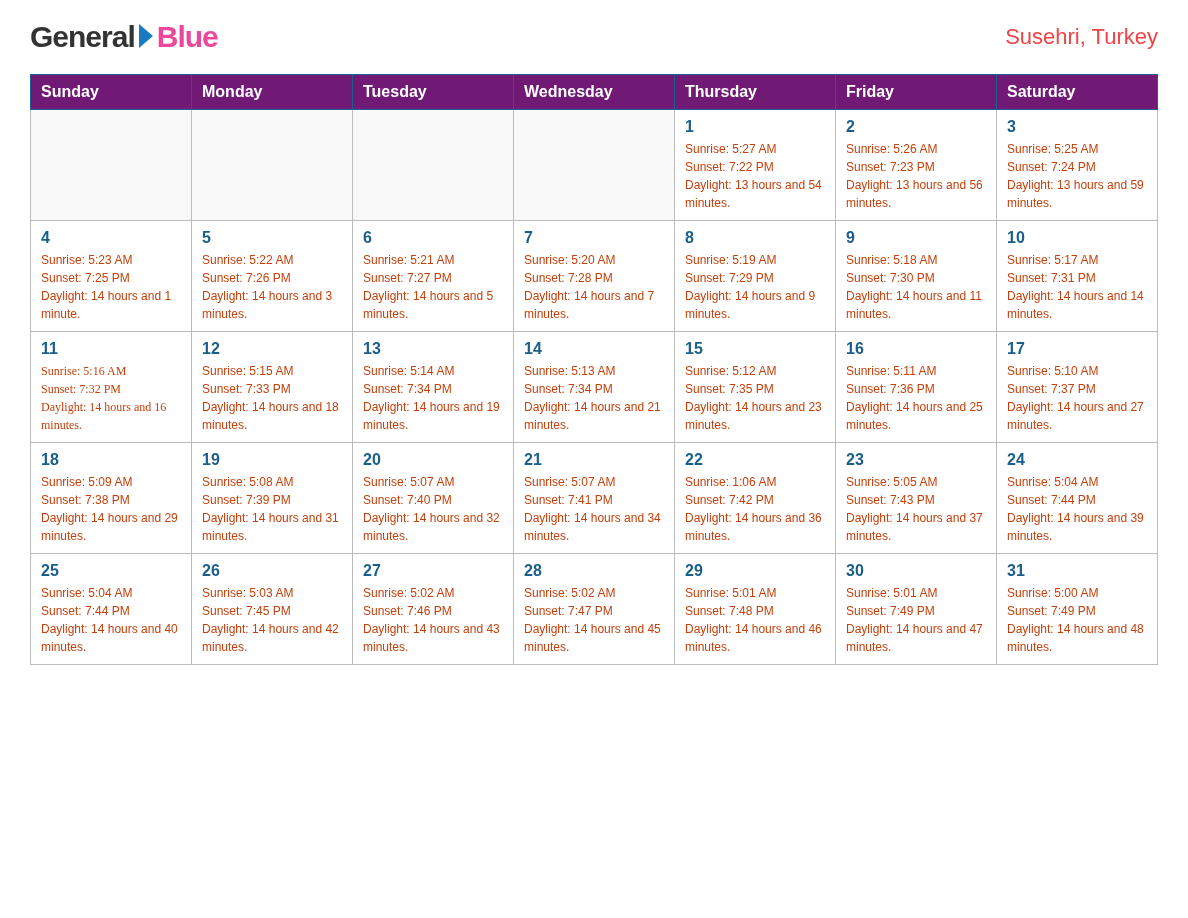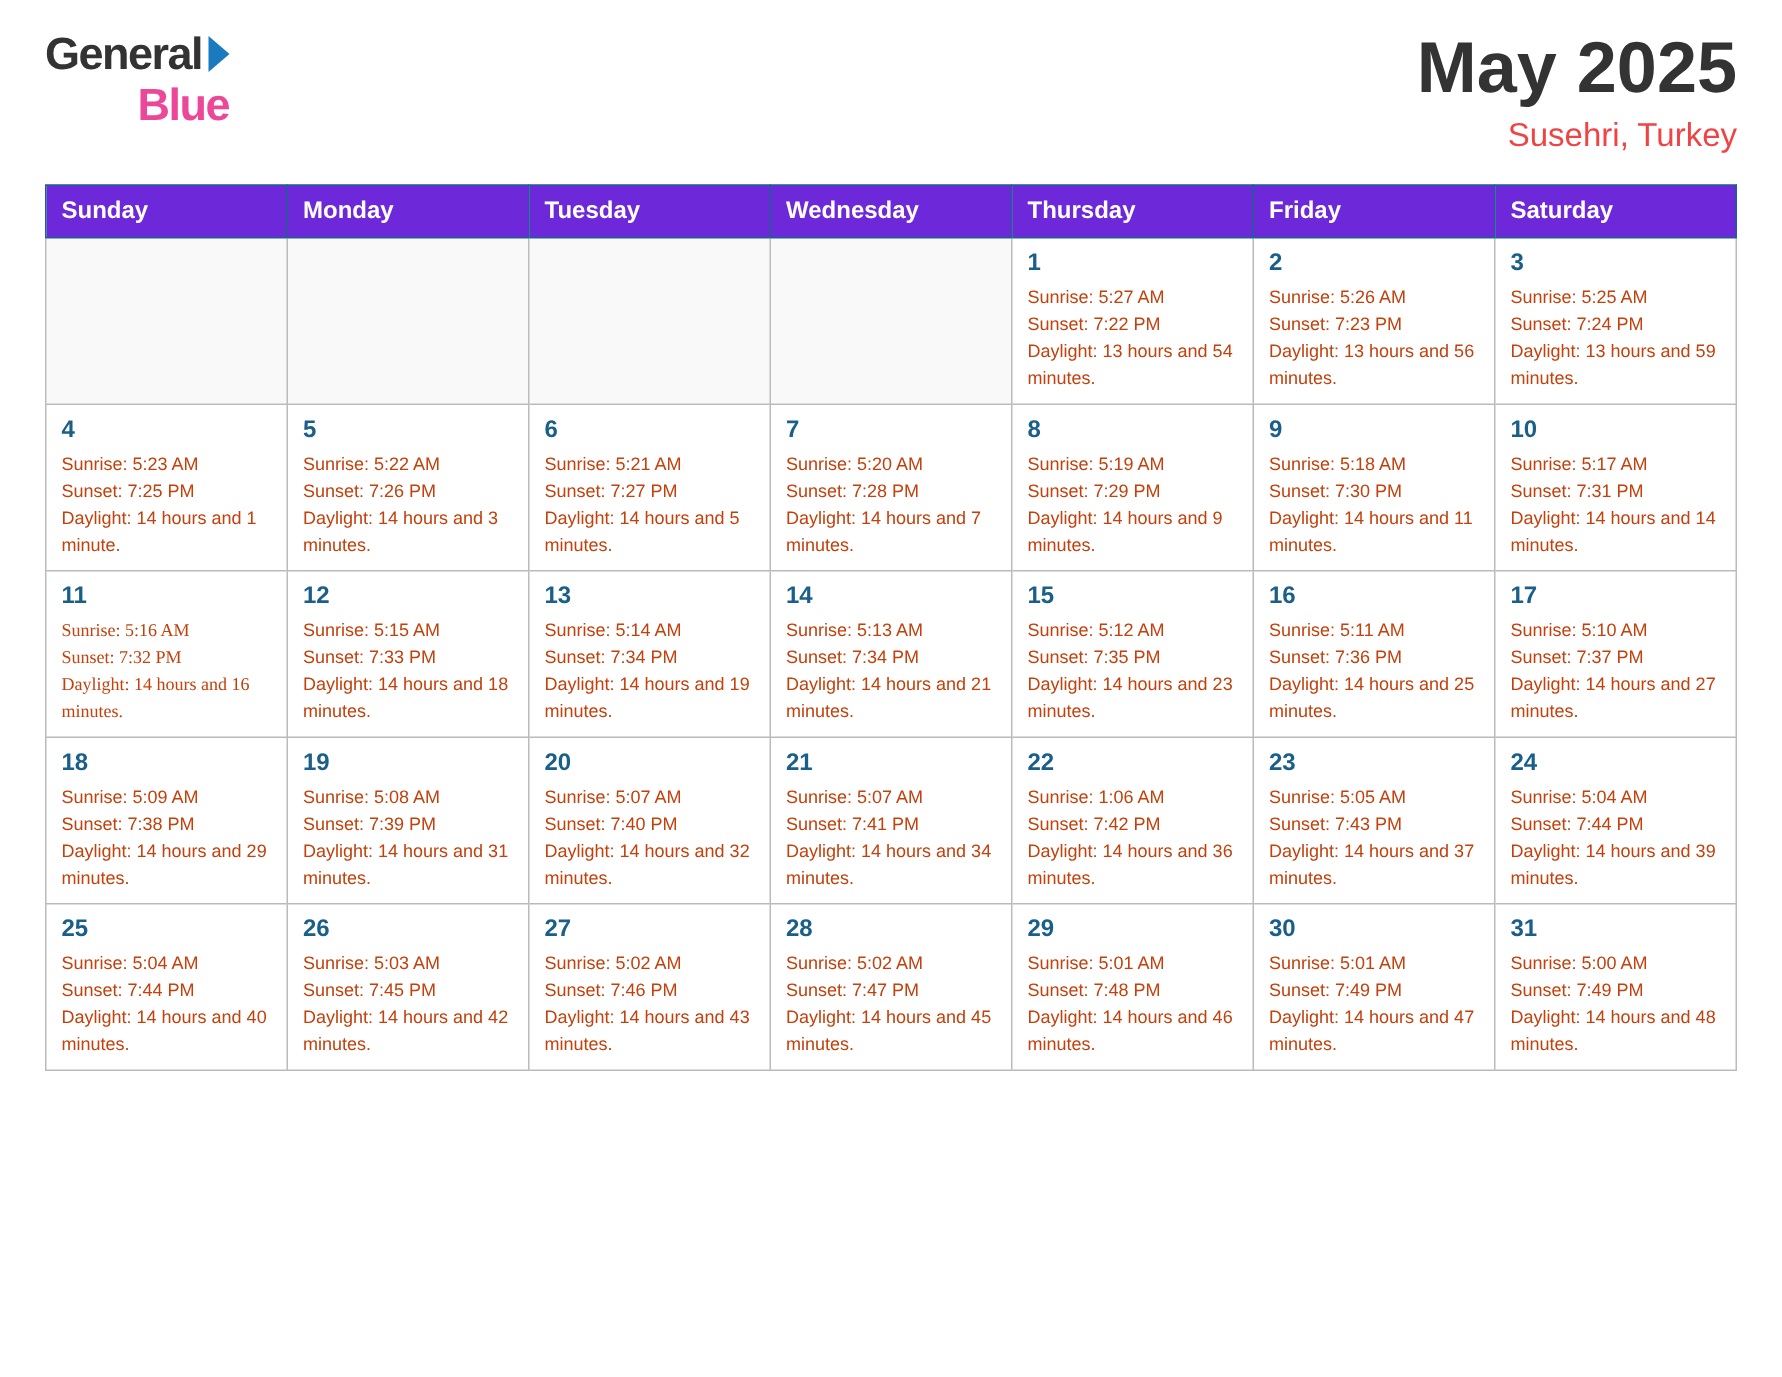--- a/index.html
+++ b/index.html
@@ -29,21 +29,21 @@
       font-size: 22px;
       color: #ef4444;
       margin-top: 4px;
     }
     .calendar {
       width: 100%;
       border-collapse: collapse;
       border: 1px solid #aaa;
     }
     .calendar th {
-      background-color: #6d28d9;
+      background-color: #701a75;
       color: #fff;
       text-align: left;
       padding: 8px 10px;
       font-size: 16px;
       font-weight: bold;
       border: 1px solid #1a6090;
     }
     .calendar td {
       vertical-align: top;
       padding: 8px 10px;
@@ -61,22 +61,21 @@
     .day-info {
       font-size: 12px;
       color: #c2410c;
       line-height: 1.5;
     }
     .empty-cell {
       background: #f9f9f9;
     }
     .logo-wrapper {
       display: flex;
-      flex-direction: column;
-      align-items: flex-end;
+      align-items: center;
     }
     .logo-line1 {
       display: flex;
       align-items: center;
     }
     .logo-line2 {
       display: flex;
       align-items: center;
       padding-left: 4px;
     }
@@ -88,21 +87,20 @@
   <div class="logo-wrapper">
     <div class="logo-line1">
       <span style="font-size:30px;font-weight:bold;color:#333;letter-spacing:-1px;">General</span>
       <span style="display:inline-block;width:0;height:0;border-left:14px solid #1a7abf;border-top:12px solid transparent;border-bottom:12px solid transparent;margin-left:4px;vertical-align:middle;position:relative;top:-1px;"></span>
     </div>
     <div class="logo-line2">
       <span style="font-size:30px;font-weight:bold;color:#ec4899;letter-spacing:-1px;">Blue</span>
     </div>
   </div>
   <div class="title-area">
-    <div class="month-year">May 2025</div>
     <div class="location">Susehri, Turkey</div>
   </div>
 </div>
 
 <table class="calendar">
   <thead>
     <tr>
       <th>Sunday</th>
       <th>Monday</th>
       <th>Tuesday</th>

